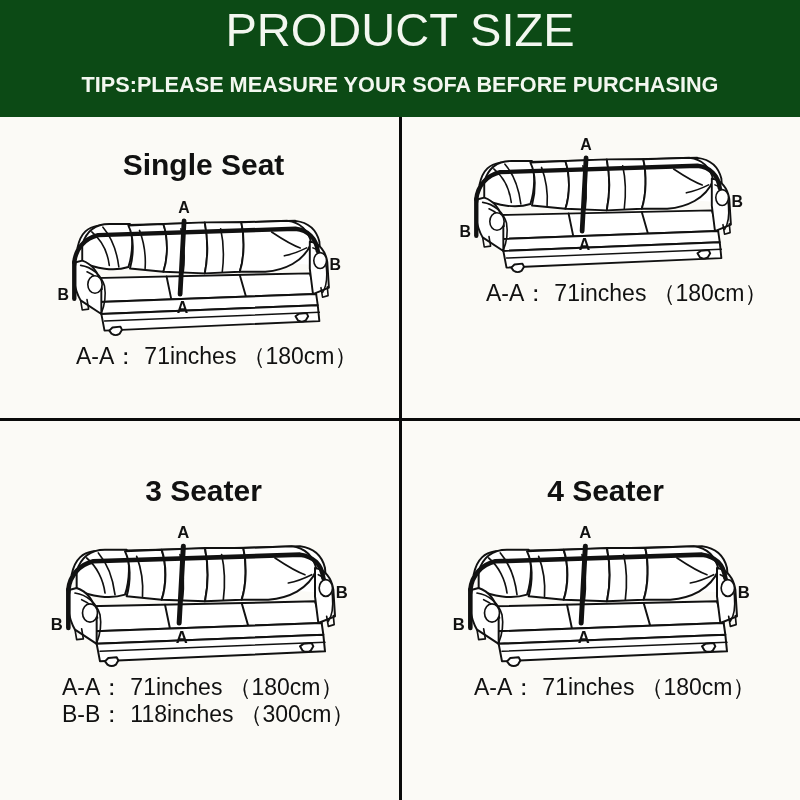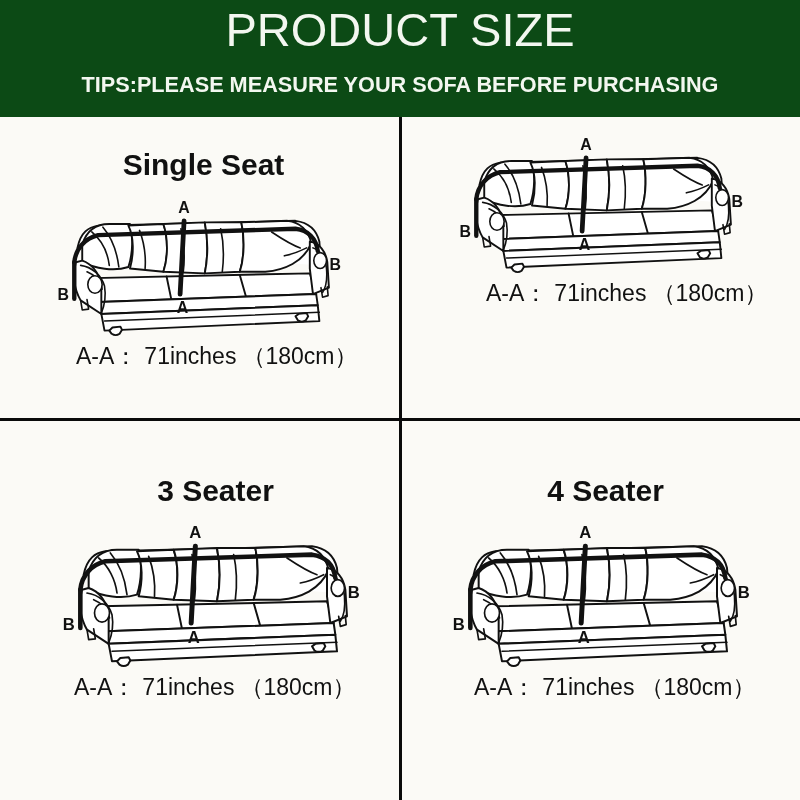--- a/index.html
+++ b/index.html
@@ -44,21 +44,21 @@
     position:absolute;left:0;top:418px;width:800px;height:3px;background:#0a0a0a;
   }
   .divider-v{
     position:absolute;left:399px;top:117px;width:3px;height:683px;background:#0a0a0a;
   }
 
   
   .quad{position:absolute;width:399px;}
   #quad-0{left:0;top:120px;height:298px;}
   #quad-1{left:402px;top:120px;height:298px;}
-  #quad-2{left:12px;top:421px;height:379px;}
+  #quad-2{left:0;top:421px;height:379px;}
   #quad-3{left:402px;top:421px;height:379px;}
 
   .quad-title{
     width:100%;text-align:center;
     font-size:30px;font-weight:bold;color:#111;
     line-height:36px;
     margin:4px;padding:0;
     white-space:nowrap;
   }
   #quad-0 .quad-title,#quad-1 .quad-title{padding-top:23px;}
@@ -274,20 +274,23 @@
           <text x="158" y="156" font-family="Liberation Sans, sans-serif" font-size="20" font-weight="bold" text-anchor="middle" stroke="none">A</text>
           <text x="8" y="140" font-family="Liberation Sans, sans-serif" font-size="20" font-weight="bold" text-anchor="middle" stroke="none">B</text>
           <text x="350" y="102" font-family="Liberation Sans, sans-serif" font-size="20" font-weight="bold" text-anchor="middle" stroke="none">B</text>
         </g>
       </svg>
     </div>
     <div class="dims">
       <div class="dim-row">
         <span class="dim-key">A-A</span><span class="dim-colon">：</span><span class="dim-val">71inches</span><span class="dim-metric">（180cm）</span>
       </div>
+      <div class="dim-row">
+        <span class="dim-key">B-B</span><span class="dim-colon">：</span><span class="dim-val">118inches</span><span class="dim-metric">（300cm）</span>
+      </div>
     </div>
   </div>
 
   <div class="quad" id="quad-3">
     <div class="quad-title">4 Seater</div>
     <div class="sofa-wrap">
       <svg class="sofa-svg" width="300" height="155" viewBox="0 0 360 186" xmlns="http://www.w3.org/2000/svg">
         <g fill="#ffffff" stroke="#111111" stroke-width="2.4" stroke-linejoin="round" stroke-linecap="round">
           <path d="M26 74 C30 54 40 48 52 46 L300 40 C316 42 326 50 330 66 L332 96"></path>
           <path d="M32 70 C38 50 52 44 66 44 L92 44 C96 58 96 80 90 98 C72 104 48 100 32 92 Z"></path>

